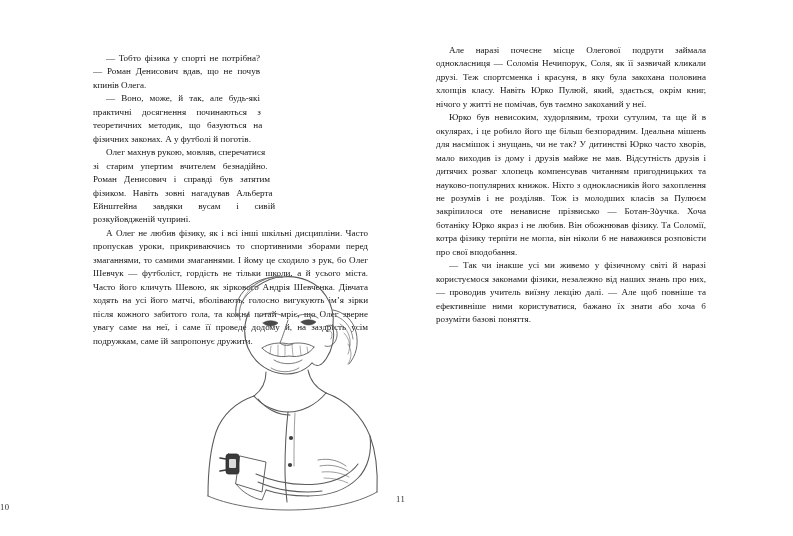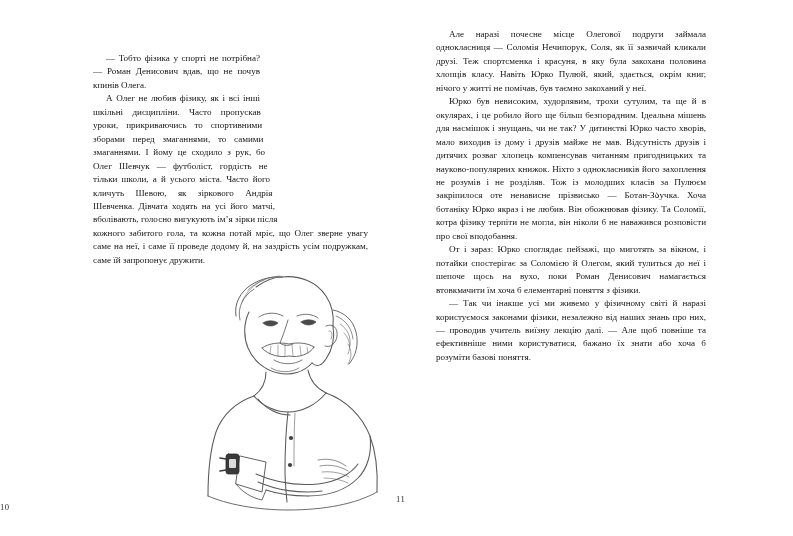--- a/index.html
+++ b/index.html
@@ -23,21 +23,21 @@
     display: flex;
   }
   .page {
     position: relative;
     width: 396px;
     height: 536px;
     box-sizing: border-box;
     background: #ffffff;
   }
   .page-left  { padding: 44px 28px 0 93px; margin-top: 8px; }
-  .page-right { padding: 28px 86px 0 40px; }
+  .page-right { padding: 44px 86px 0 40px; }
 
   .text-col {
     position: relative;
     font-size: 9.1px;
     line-height: 13.45px;
     text-align: justify;
     text-justify: inter-word;
     hyphens: manual;
     color: #141414;
   }
@@ -83,20 +83,22 @@
 <body>
 
 <div class="spread">
 
   <div class="page page-left">
     <div class="text-col">
 
       <div class="illus-float"></div>
 
       <p>— Тобто фізика у спорті не потрібна? — Роман Денисович вдав, що не почув кпинів Олега.</p>
+      <p>— Воно, може, й так, але будь-які практичні досягнення починаються з теоретичних методик, що базуються на фізичних законах. А у футболі й поготів.</p>
+      <p>Олег махнув рукою, мовляв, сперечатися зі старим упертим вчителем безнадійно. Роман Денисович і справді був затятим фізиком. Навіть зовні нагадував Альберта Ейнштейна завдяки вусам і сивій розкуйовдженій чуприні.</p>
       <p>А Олег не любив фізику, як і всі інші шкільні дисципліни. Часто пропускав уроки, прикриваючись то спортивними зборами перед змаганнями, то самими змаганнями. І йому це сходило з рук, бо Олег Шевчук — футболіст, гордість не тільки школи, а й усього міста. Часто його кличуть Шевою, як зіркового Андрія Шевченка. Дівчата ходять на усі його матчі, вболівають, голосно вигукують ім’я зірки після кожного забитого гола, та кожна потай мріє, що Олег зверне увагу саме на неї, і саме її проведе додому й, на заздрість усім подружкам, саме їй запропонує дружити.</p>
     </div>
 
     <div class="illustration">
       <svg viewBox="0 0 198 258" xmlns="http://www.w3.org/2000/svg" fill="none" stroke="#5a5a5a" stroke-width="1.05" stroke-linecap="round" stroke-linejoin="round">
 
         <path d="M40 56 C38 44 44 32 55 25 C64 19 76 16 86 17" stroke-width="0.95"></path>
         <path d="M44 60 C41 48 47 36 58 29" stroke-width="0.8"></path>
 
         <path d="M86 17 C104 15 121 22 130 36 C136 45 138 56 137 66"></path>
@@ -171,19 +173,18 @@
       </svg>
     </div>
 
     <div class="folio">10</div>
   </div>
 
   <div class="page page-right">
     <div class="text-col">
       <p>Але наразі почесне місце Олегової подруги займала однокласниця — Соломія Нечипорук, Соля, як її зазвичай кликали друзі. Теж спортсменка і красуня, в яку була закохана половина хлопців класу. Навіть Юрко Пулюй, який, здається, окрім книг, нічого у житті не помічав, був таємно закоханий у неї.</p>
       <p>Юрко був невисоким, худорлявим, трохи сутулим, та ще й в окулярах, і це робило його ще більш безпорадним. Ідеальна мішень для насмішок і знущань, чи не так? У дитинстві Юрко часто хворів, мало виходив із дому і друзів майже не мав. Відсутність друзів і дитячих розваг хлопець компенсував читанням пригодницьких та науково-популярних книжок. Ніхто з однокласників його захоплення не розумів і не розділяв. Тож із молодших класів за Пулюєм закріпилося оте ненависне прізвисько — Ботан-Зაучка. Хоча ботаніку Юрко якраз і не любив. Він обожнював фізику. Та Соломії, котра фізику терпіти не могла, він ніколи б не наважився розповісти про свої вподобання.</p>
-      <p>От і зараз: Юрко споглядає пейзажі, що миготять за вікном, і потайки спостерігає за Соломією й Олегом, який тулиться до неї і шепоче щось на вухо, поки Роман Денисович намагається втовкмачити їм хоча б елементарні поняття з фізики.</p>
       <p>— Так чи інакше усі ми живемо у фізичному світі й наразі користуємося законами фізики, незалежно від наших знань про них, — проводив учитель виїзну лекцію далі. — Але щоб повніше та ефективніше ними користуватися, бажано їх знати або хоча б розуміти базові поняття.</p>
     </div>
     <div class="folio">11</div>
   </div>
 
 </div>
 
 </body></html>

